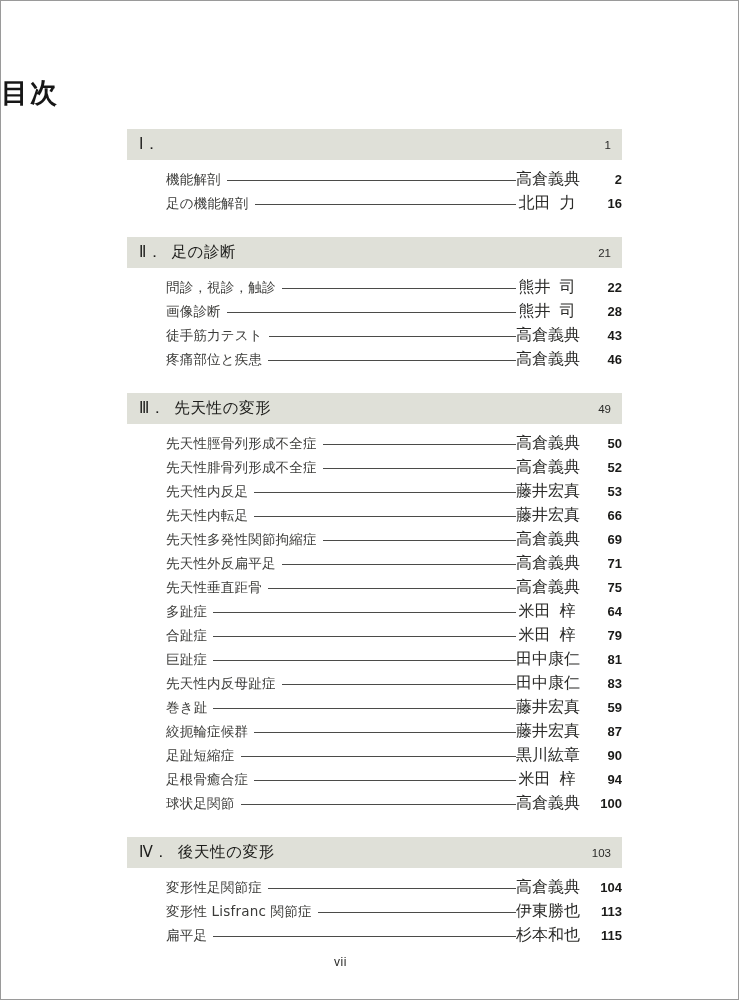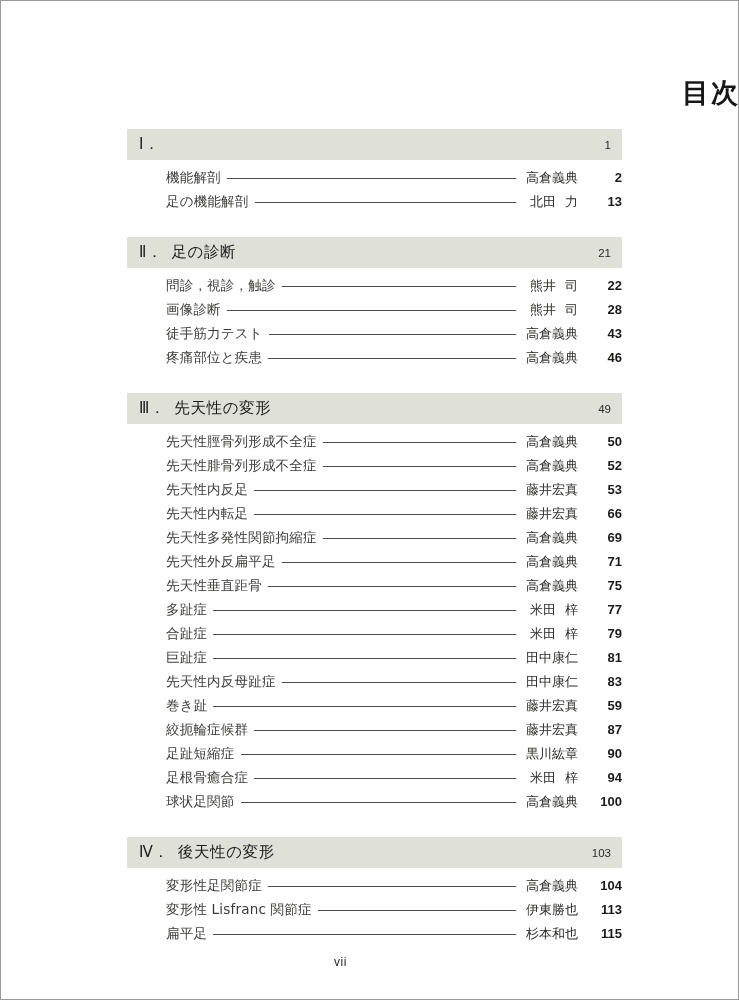--- a/index.html
+++ b/index.html
@@ -18,21 +18,21 @@
     background: #ffffff;
     box-sizing: border-box;
     border: 1px solid #9a9a9a;
     overflow: hidden;
   }
   .page-title {
     position: absolute;
     top: 74px;
     left: 0;
     width: 739px;
-    text-align: right;
+    text-align: left;
     font-size: 27px;
     font-weight: bold;
     letter-spacing: 2px;
     color: #161616;
     font-family: Liberation Sans, sans-serif;
   }
   .toc {
     position: absolute;
     top: 128px;
     left: 126px;
@@ -91,25 +91,25 @@
   .leader {
     flex: 1 1 auto;
     min-width: 8px;
     height: 0;
     border-bottom: 1px solid #4b4b49;
     margin: 0 0 4px 6px;
     position: relative;
     top: -3px;
   }
   .entry-author {
-    font-size: 13px;
+    font-size: 16px;
     color: #2b2b29;
     font-family: Liberation Sans, sans-serif;
     white-space: nowrap;
-    text-align: right;
+    text-align: center;
     width: 62px;
     margin-left: 0px;
   }
   .entry-author .sp { display: inline-block; width: 9px; }
   .entry-page {
     font-size: 13px;
     font-weight: bold;
     color: #1a1a18;
     font-family: "Liberation Sans", "DejaVu Sans", sans-serif;
     width: 36px;
@@ -148,21 +148,21 @@
           <div class="entry">
             <span class="entry-title">機能解剖</span>
             <span class="leader"></span>
             <span class="entry-author">高倉義典</span>
             <span class="entry-page">2</span>
           </div>
           <div class="entry">
             <span class="entry-title">足の機能解剖</span>
             <span class="leader"></span>
             <span class="entry-author"><span>北田</span><span class="sp"></span><span>力</span></span>
-            <span class="entry-page">13</span>
+            <span class="entry-page">16</span>
           </div>
         </div>
       </div>
       <div class="section">
         <div class="section-band">
           <span class="band-roman">Ⅱ．</span>
           <span class="band-title">足の診断</span>
           <span class="band-page">21</span>
         </div>
         <div class="entries">
@@ -238,21 +238,21 @@
           <div class="entry">
             <span class="entry-title">先天性垂直距骨</span>
             <span class="leader"></span>
             <span class="entry-author">高倉義典</span>
             <span class="entry-page">75</span>
           </div>
           <div class="entry">
             <span class="entry-title">多趾症</span>
             <span class="leader"></span>
             <span class="entry-author"><span>米田</span><span class="sp"></span><span>梓</span></span>
-            <span class="entry-page">77</span>
+            <span class="entry-page">64</span>
           </div>
           <div class="entry">
             <span class="entry-title">合趾症</span>
             <span class="leader"></span>
             <span class="entry-author"><span>米田</span><span class="sp"></span><span>梓</span></span>
             <span class="entry-page">79</span>
           </div>
           <div class="entry">
             <span class="entry-title">巨趾症</span>
             <span class="leader"></span>

